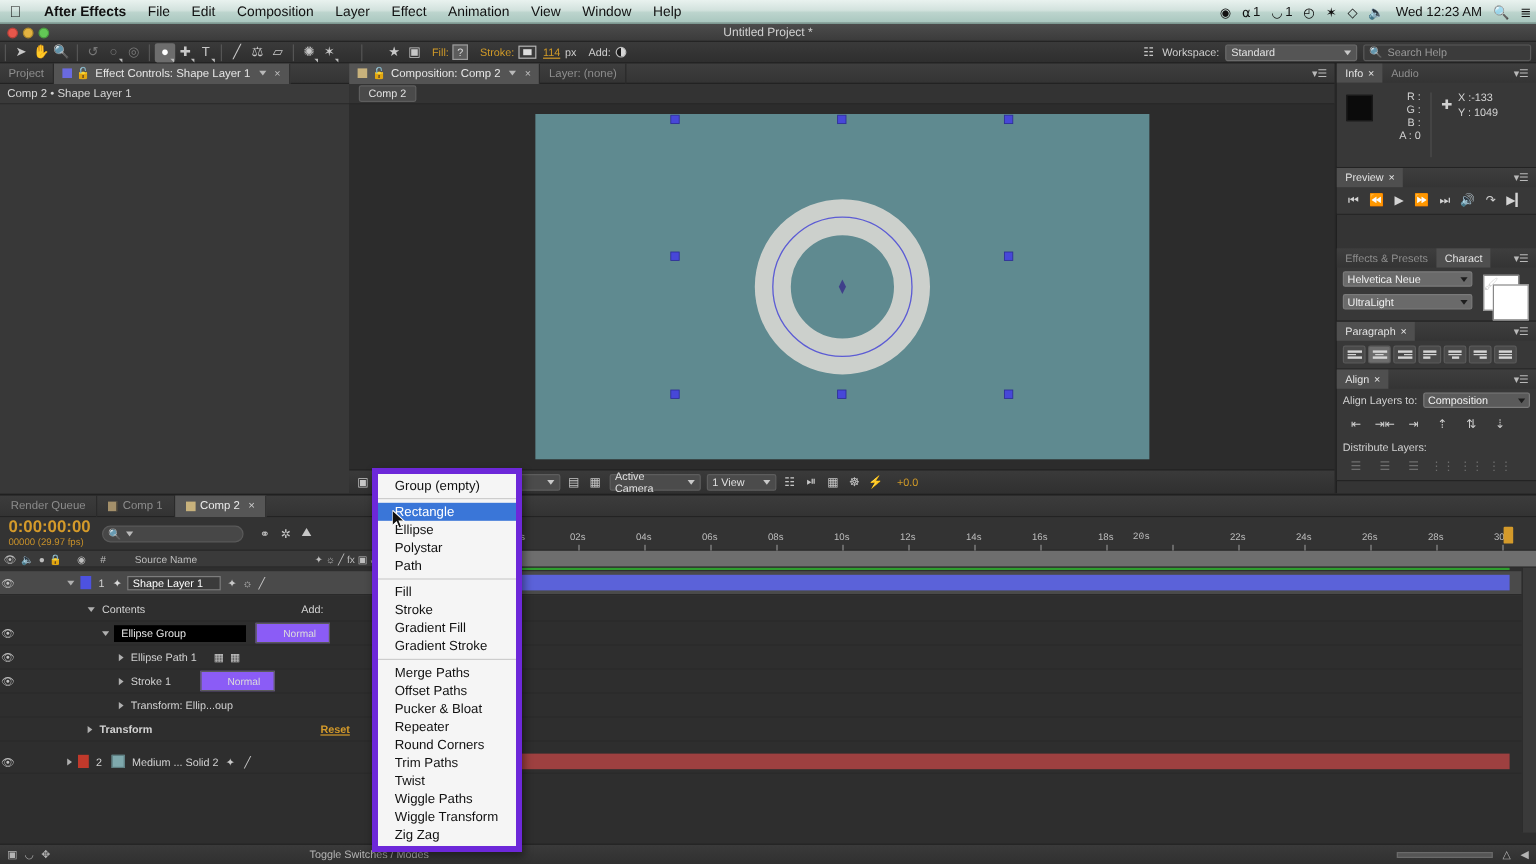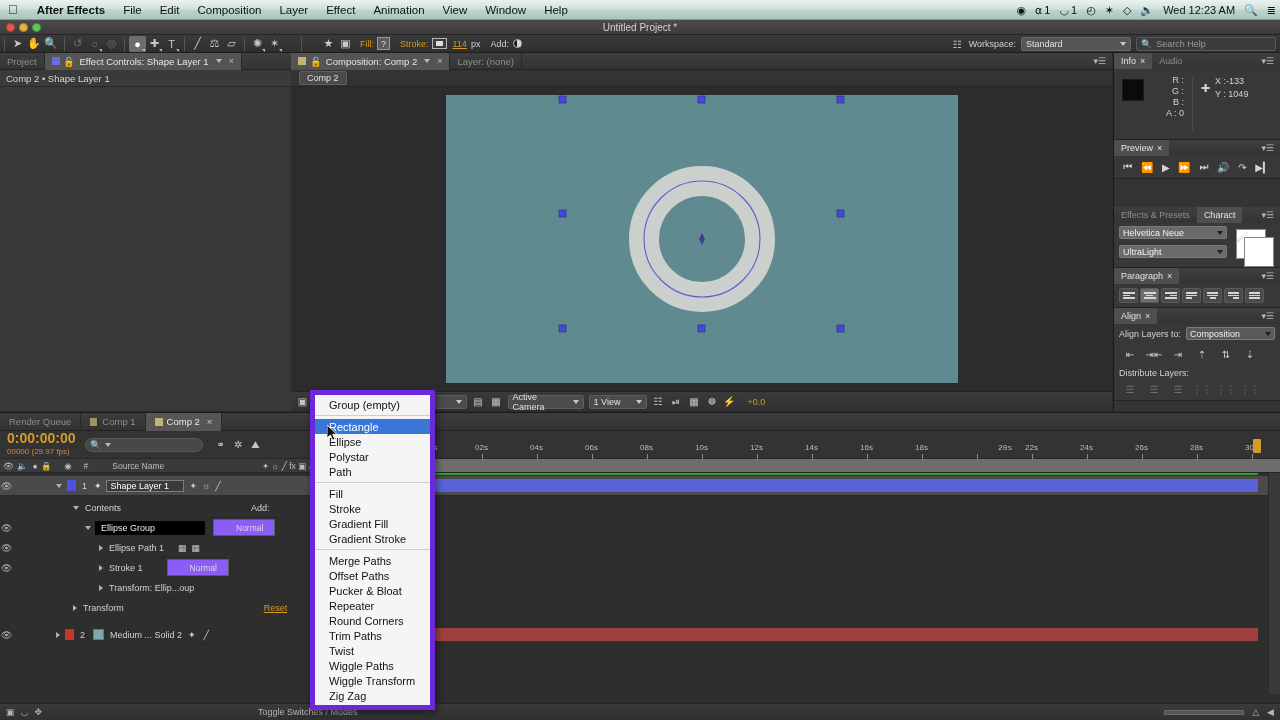--- a/index.html
+++ b/index.html
@@ -582,21 +582,21 @@
         <span class="tick" style="left:275px;">10s</span>
         <span class="mk" style="left:282px;"></span>
         <span class="tick" style="left:330px;">12s</span>
         <span class="mk" style="left:337px;"></span>
         <span class="tick" style="left:385px;">14s</span>
         <span class="mk" style="left:392px;"></span>
         <span class="tick" style="left:440px;">16s</span>
         <span class="mk" style="left:447px;"></span>
         <span class="tick" style="left:495px;">18s</span>
         <span class="mk" style="left:502px;"></span>
-        <span class="tick" style="left:578px;font-family:Liberation Mono, monospace;">20s</span>
+        <span class="tick" style="left:524px;font-family:Liberation Mono, monospace;">20s</span>
         <span class="mk" style="left:557px;"></span>
         <span class="tick" style="left:605px;">22s</span>
         <span class="mk" style="left:612px;"></span>
         <span class="tick" style="left:660px;">24s</span>
         <span class="mk" style="left:667px;"></span>
         <span class="tick" style="left:715px;">26s</span>
         <span class="mk" style="left:722px;"></span>
         <span class="tick" style="left:770px;">28s</span>
         <span class="mk" style="left:777px;"></span>
         <span class="tick" style="left:825px;">30s</span>
@@ -686,21 +686,21 @@
       </div>
 
       <div class="row" style="top:105px;position:absolute;left:0;right:0;">
         <div class="lefthalf">
           <span class="eye" style="visibility:hidden"></span>
           <span style="margin-left:86px;" class="disc"></span>
           <span style="margin-left:6px;">Transform: Ellip...oup</span>
         </div>
       </div>
 
-      <div class="row" style="top:125px;position:absolute;left:0;right:0;">
+      <div class="row" style="top:125px;position:absolute;left:0;right:0;font-weight:bold;">
         <div class="lefthalf">
           <span style="margin-left:73px;" class="disc"></span>
           <span style="margin-left:6px;">Transform</span>
           <span style="margin-left:140px;color:#d49a2a;text-decoration:underline;">Reset</span>
         </div>
       </div>
 
       <div class="row" style="top:152px;position:absolute;left:0;right:0;">
         <div class="lefthalf">
           <span class="eye">👁</span>

